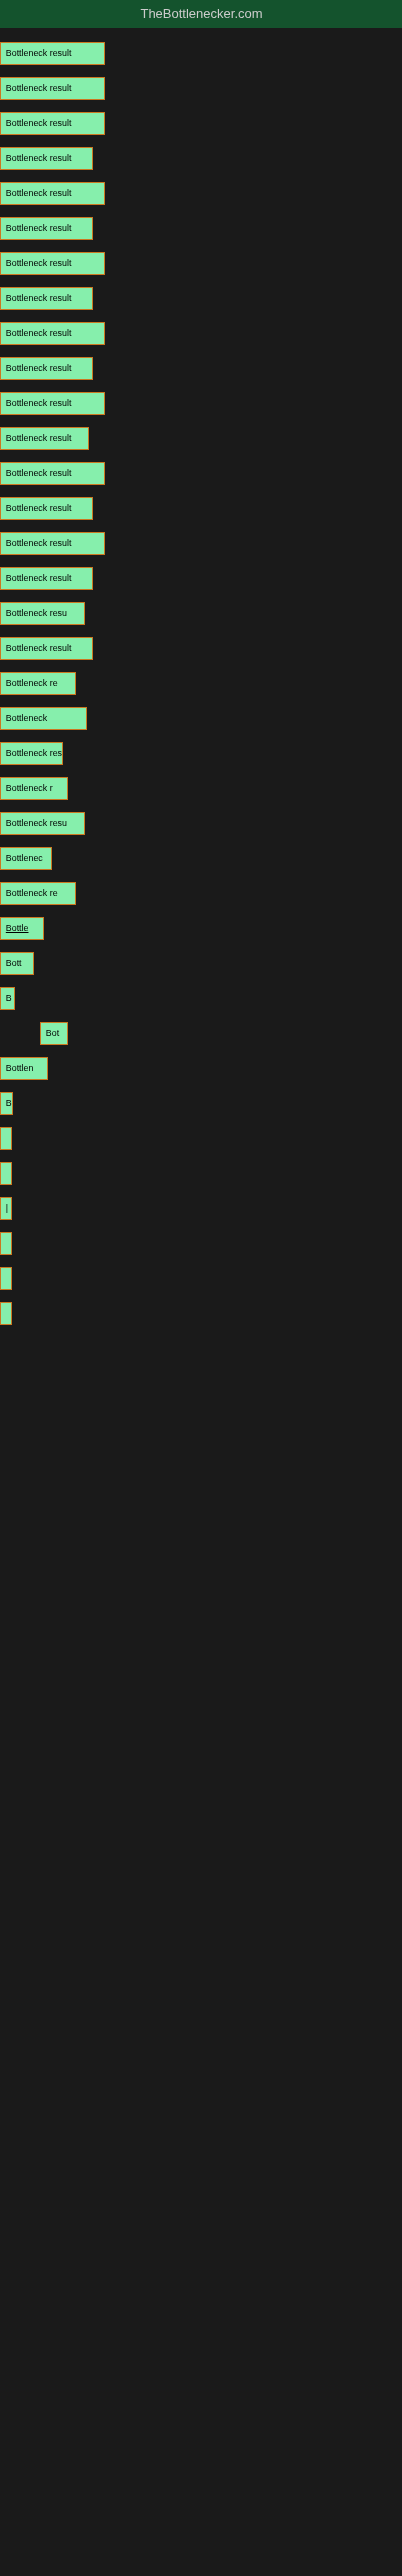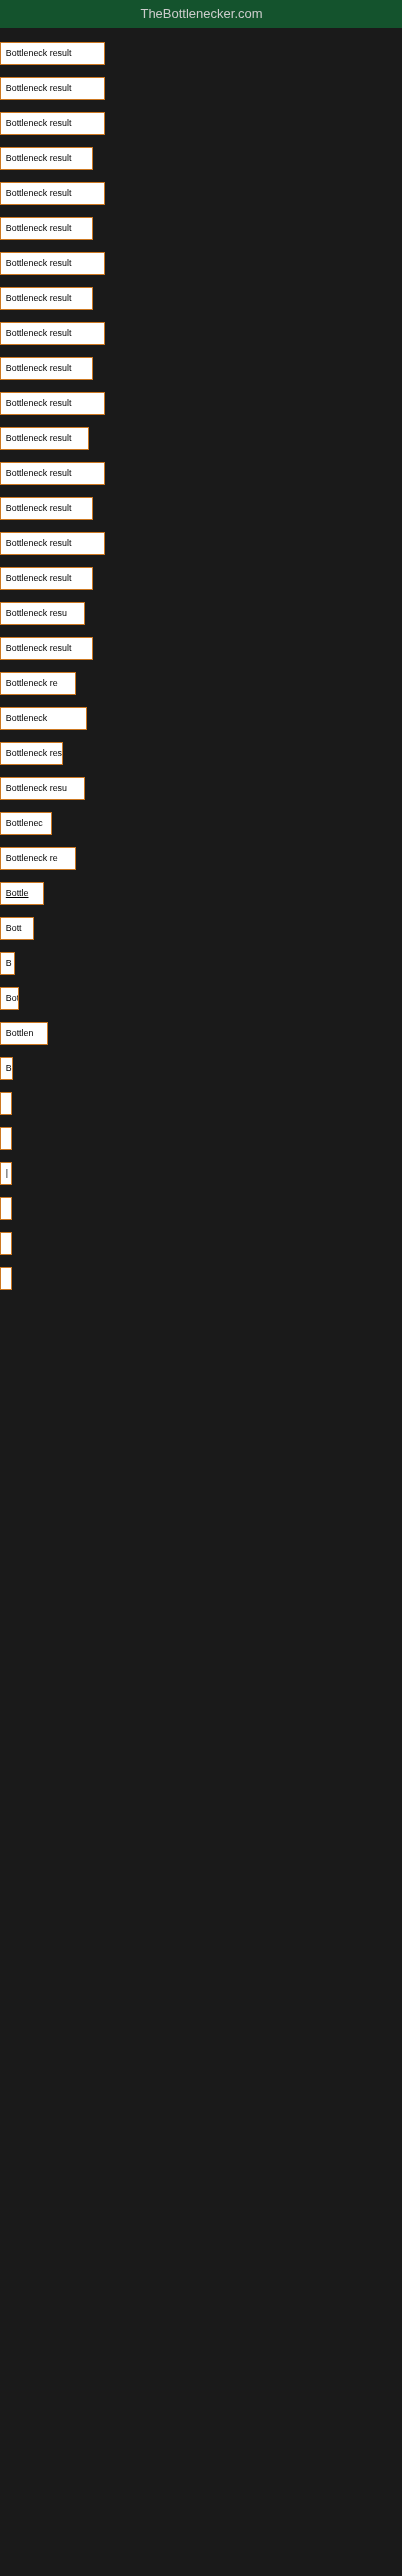--- a/index.html
+++ b/index.html
@@ -32,21 +32,21 @@
     }
 
     .bar-row {
       display: flex;
       align-items: center;
       padding: 4.8px 0 4.8px 0;
       min-height: 35px;
     }
 
     .bar {
-      background-color: #ffffff;
+      background-color: #86efac;
       border: 0.8px solid #cc7720;
       height: 22.5px;
       display: flex;
       align-items: center;
       padding: 0 4.8px;
       color: #000;
       font-size: 8.9px;
       font-weight: normal;
       white-space: nowrap;
       overflow: hidden;
@@ -115,39 +115,42 @@
     <div class="bar-row">
       <div class="bar" style="width: 76px;">Bottleneck re</div>
     </div>
     <div class="bar-row">
       <div class="bar" style="width: 87px;">Bottleneck</div>
     </div>
     <div class="bar-row">
       <div class="bar" style="width: 63px;">Bottleneck res</div>
     </div>
     <div class="bar-row">
+      <div class="bar" style="width: 68px;">Bottleneck r</div>
+    </div>
+    <div class="bar-row">
       <div class="bar" style="width: 85px;">Bottleneck resu</div>
     </div>
     <div class="bar-row">
       <div class="bar" style="width: 52px;">Bottlenec</div>
     </div>
     <div class="bar-row">
       <div class="bar" style="width: 76px;">Bottleneck re</div>
     </div>
     <div class="bar-row">
       <div class="bar" style="width: 44px; text-decoration: underline;">Bottle</div>
     </div>
     <div class="bar-row">
       <div class="bar" style="width: 34px;">Bott</div>
     </div>
     <div class="bar-row">
       <div class="bar" style="width: 14.5px;">B</div>
     </div>
     <div class="bar-row">
-      <div class="bar" style="width: 19px;">Bot</div>
+      <div class="bar" style="width: 28px; margin-left: 40px;">Bot</div>
     </div>
     <div class="bar-row">
       <div class="bar" style="width: 48px;">Bottlen</div>
     </div>
     <div class="bar-row">
       <div class="bar" style="width: 13px;">B</div>
     </div>
     <div class="bar-row">
       <div class="bar" style="width: 6.4px;"></div>
     </div>

